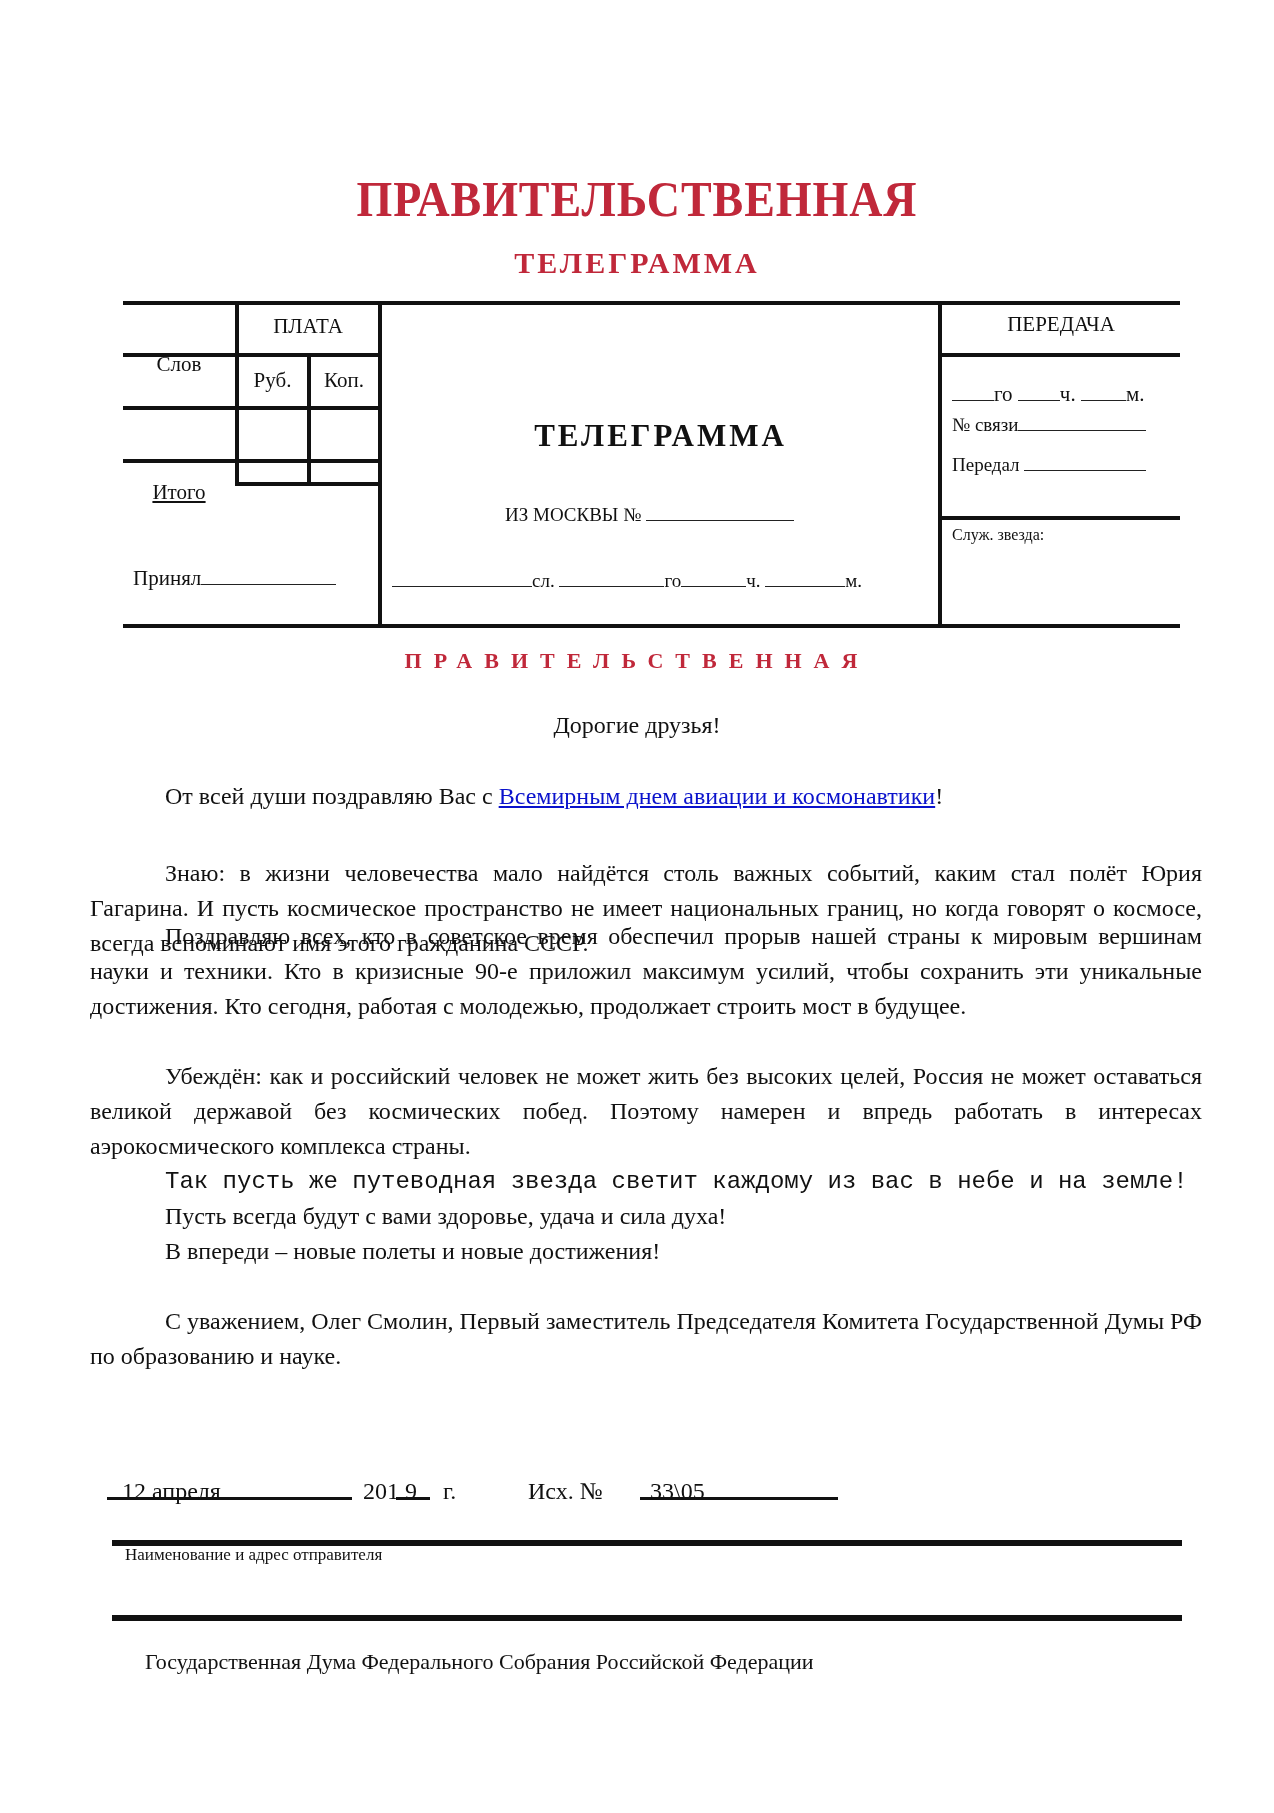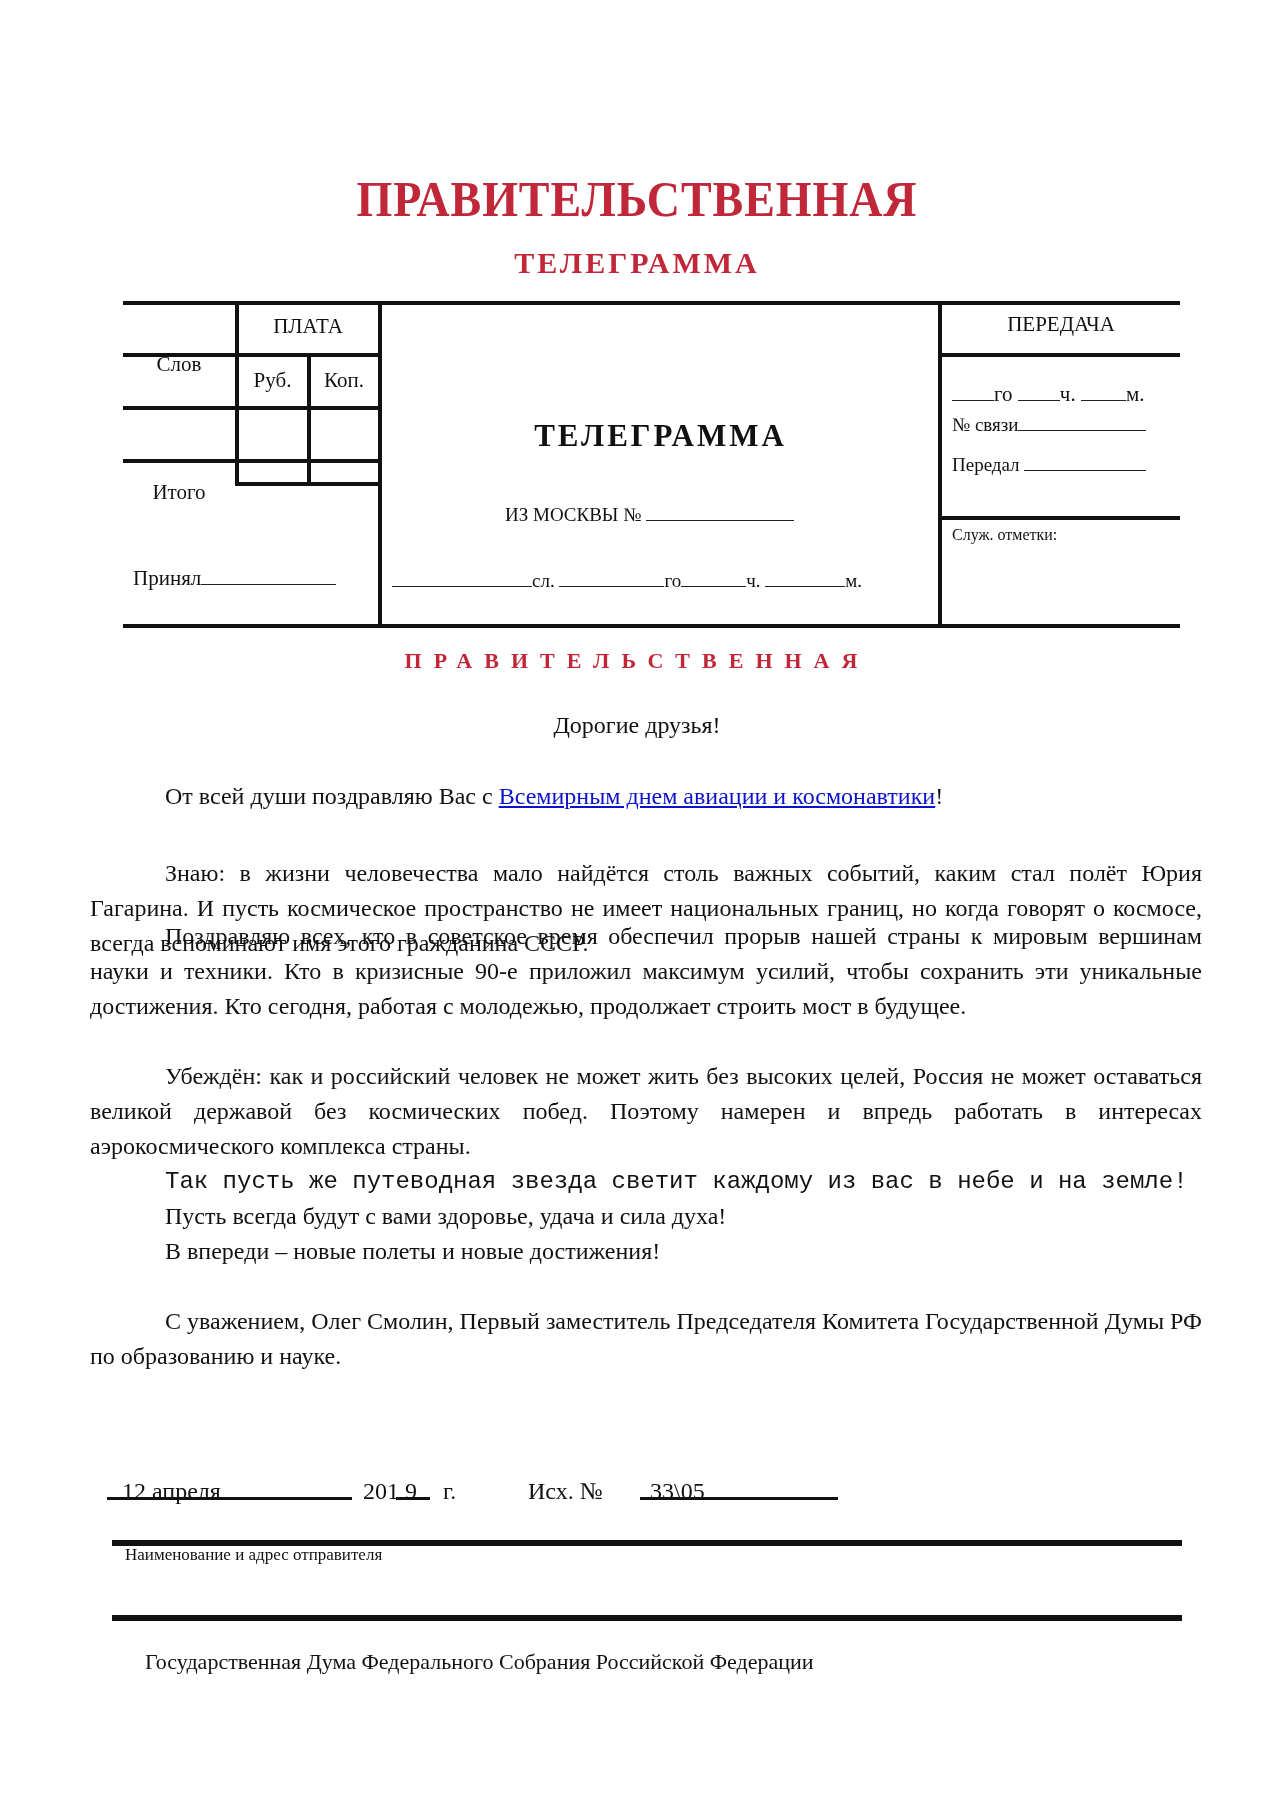--- a/index.html
+++ b/index.html
@@ -71,21 +71,21 @@
   <div class="vl" style="left:378px; top:301px; height:327px;"></div>
   <div class="hl" style="left:123px; top:353px; width:257px;"></div>
   <div class="hl" style="left:123px; top:406px; width:257px;"></div>
   <div class="hl" style="left:123px; top:459px; width:257px;"></div>
   <div class="hl" style="left:235px; top:482px; width:145px;"></div>
 
   <div class="cell-label" style="left:238px; width:140px; top:314px;">ПЛАТА</div>
   <div class="cell-label" style="left:123px; width:112px; top:352px;">Слов</div>
   <div class="cell-label" style="left:238px; width:69px; top:368px;">Руб.</div>
   <div class="cell-label" style="left:310px; width:68px; top:368px;text-align:center;">Коп.</div>
-  <div class="cell-label" style="left:123px; width:112px; top:480px;">Итого</div>
+  <div class="cell-label" style="left:123px; width:112px; top:480px;text-decoration:underline;">Итого</div>
   <div class="form-text" style="left:133px; top:566px; font-size:21px;">
     <span>Принял</span><span class="blank" style="width:135px;"></span>
   </div>
 
   <div class="vl" style="left:938px; top:301px; height:327px;"></div>
   <div id="center-title" class="abs">ТЕЛЕГРАММА</div>
   <div class="form-text" style="left:505px; top:504px; font-size:19px;">
     <span>ИЗ МОСКВЫ №</span>
     <span class="blank" style="width:148px;"></span>
   </div>
@@ -103,21 +103,21 @@
     <span class="blank" style="width:42px;"></span><span>ч.</span>
     <span class="blank" style="width:45px;"></span><span>м.</span>
   </div>
   <div class="form-text" style="left:952px; top:414px; font-size:19px;">
     <span>№ связи</span><span class="blank" style="width:128px;"></span>
   </div>
   <div class="form-text" style="left:952px; top:454px; font-size:19px;">
     <span>Передал</span>
     <span class="blank" style="width:122px;"></span>
   </div>
-  <div class="form-text" style="left:952px; top:526px; font-size:16px;">Служ. отметки:</div>
+  <div class="form-text" style="left:952px; top:526px; font-size:16px;">Служ. звезда:</div>
 </div>
 
 <div id="footer-red" class="abs red" style="color: rgb(192, 40, 58);">ПРАВИТЕЛЬСТВЕННАЯ</div>
 
 <div id="greeting" class="abs">Дорогие друзья!</div>
 
 <div class="para indent" style="top:779px;">
   <span>От всей души поздравляю Вас с </span><a class="link" href="#" style="color: rgb(10, 18, 204);">Всемирным днем авиации и космонавтики</a><span>!</span>
 </div>
 <div class="para indent" style="top:814px;margin-top:42px;">Знаю: в жизни человечества мало найдётся столь важных событий, каким стал полёт Юрия Гагарина. И пусть космическое пространство не имеет национальных границ, но когда говорят о космосе, всегда вспоминают имя этого гражданина СССР.</div>

